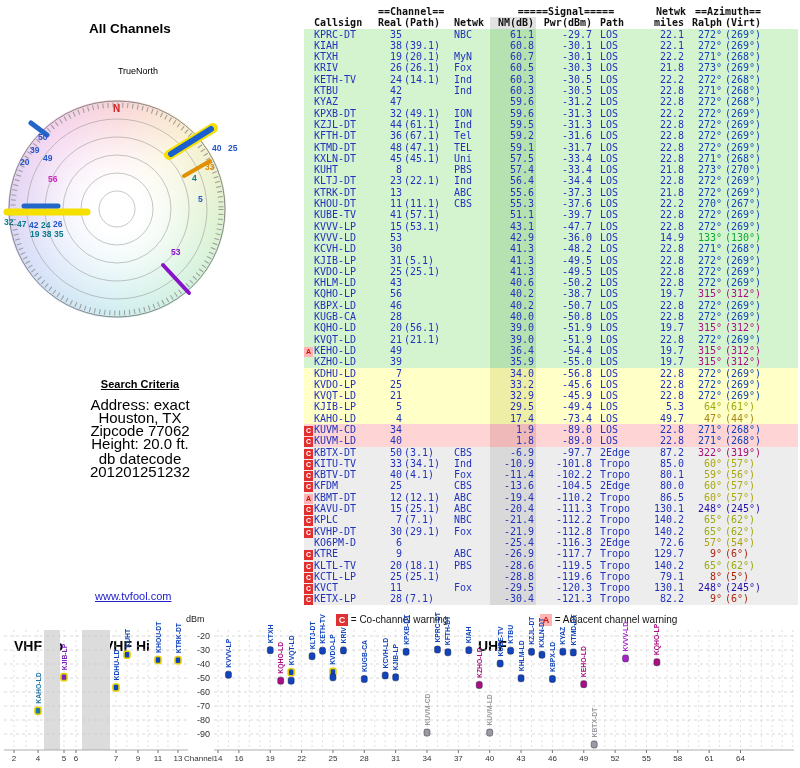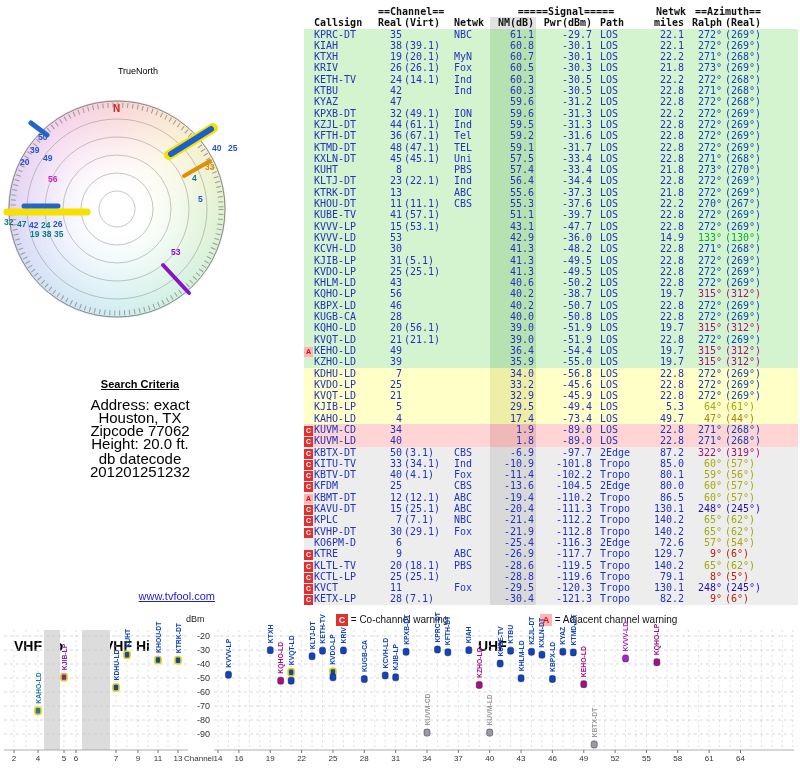--- a/index.html
+++ b/index.html
@@ -19,21 +19,21 @@
       #f7c6cb 0deg,#f8ecc0 45deg,#d4eec2 95deg,#c6eed6 140deg,#c2e8ee 185deg,
       #c9d6f6 235deg,#d9c9f2 275deg,#f1c6e9 320deg,#f7c6cb 360deg)}
   .radar-bg::after{content:"";position:absolute;inset:0;border-radius:50%;
     background:radial-gradient(circle,#fff 0%,#fff 16%,rgba(255,255,255,.78) 34%,rgba(255,255,255,0) 82%)}
   #radar-svg{position:absolute;left:0;top:0;width:296px;height:232px}
 
   #search-block{position:absolute;left:60px;top:378px;width:160px;text-align:center}
   .sc-h{font-size:11px;font-weight:bold;text-decoration:underline;margin-bottom:8px}
   .sc-l{font-size:15px;line-height:13px}
   .sc-dc{margin-top:2px}
-  #site-link{position:absolute;left:95px;top:590px;width:120px;text-align:right;
+  #site-link{position:absolute;left:95px;top:590px;width:120px;text-align:left;
     font-size:11px;color:#2222cc;text-decoration:underline;cursor:pointer}
 
   
   #tbl{position:absolute;left:300px;top:6px;width:498px;padding-left:4px}
   .tr{display:flex;height:11.3px;line-height:11.3px;white-space:pre;
       font-family:"DejaVu Sans Mono",monospace;font-size:10px;color:#2233bb}
   .th{color:#111;font-weight:bold;background:#fff}
   .g{background:#d4f4d0}.y{background:#ffffc8}.p{background:#ffd4d4}.w{background:#ededed}
   .g .c-nm{background:#b6e2b2}.y .c-nm{background:#eeeea6}
   .p .c-nm{background:#efb9b9}.w .c-nm{background:#d9d9d9}
@@ -60,20 +60,21 @@
   .dbm{position:absolute;left:186px;top:4px;font-size:9px;color:#222}
   .band{position:absolute;top:28px;font-size:14px;font-weight:bold}
   .b1{left:14px}.b2{left:104px}.b3{left:478px}
   .lg{position:absolute;top:4px;font-size:10px;color:#111}
   .lg1{left:336px}.lg2{left:540px}
 </style>
 </head>
 <body>
 
 <div id="title-block">
+  <div class="t2">All Channels</div>
 </div>
 <div id="true-north">TrueNorth</div>
 
 <div class="radar-wrap">
   <div class="radar-bg"></div>
   <svg id="radar-svg" viewBox="0 0 296 232">
       <circle cx="115" cy="113" r="18" fill="none" stroke="rgba(130,130,130,.45)" stroke-width="1"></circle>
       <circle cx="115" cy="113" r="36" fill="none" stroke="rgba(130,130,130,.45)" stroke-width="1"></circle>
       <circle cx="115" cy="113" r="54" fill="none" stroke="rgba(130,130,130,.45)" stroke-width="1"></circle>
       <circle cx="115" cy="113" r="72" fill="none" stroke="rgba(130,130,130,.45)" stroke-width="1"></circle>
@@ -129,28 +130,28 @@
     <span class="g1">==Channel==</span>
     <span class="gnet"></span>
     <span class="g2">=====Signal=====</span>
     <span class="g3">Netwk</span>
     <span class="g4">==Azimuth==</span>
   </div>
   <div class="tr th">
     <span class="c-warn"></span>
     <span class="c-cs">Callsign</span>
     <span class="c-real">Real</span>
-    <span class="c-virt">(Virt)</span>
+    <span class="c-virt">(Path)</span>
     <span class="c-net">Netwk</span>
     <span class="c-nm">NM(dB)</span>
     <span class="c-pwr">Pwr(dBm)</span>
     <span class="c-path">Path</span>
     <span class="c-mi">miles</span>
     <span class="c-true">Ralph</span>
-    <span class="c-magn">(Real)</span>
+    <span class="c-magn">(Virt)</span>
   </div>
   <div id="table-rows">
       <div class="tr g"><span class="c-warn"></span><span class="c-cs">KPRC-DT</span><span class="c-real">35</span><span class="c-virt"></span><span class="c-net">NBC</span><span class="c-nm">61.1</span><span class="c-pwr">-29.7</span><span class="c-path">LOS</span><span class="c-mi">22.1</span><span class="c-true" style="color: rgb(17, 68, 187);">272°</span><span class="c-magn" style="color: rgb(17, 68, 187);">(269°)</span></div>
       <div class="tr g"><span class="c-warn"></span><span class="c-cs">KIAH</span><span class="c-real">38</span><span class="c-virt">(39.1)</span><span class="c-net"></span><span class="c-nm">60.8</span><span class="c-pwr">-30.1</span><span class="c-path">LOS</span><span class="c-mi">22.1</span><span class="c-true" style="color: rgb(17, 68, 187);">272°</span><span class="c-magn" style="color: rgb(17, 68, 187);">(269°)</span></div>
       <div class="tr g"><span class="c-warn"></span><span class="c-cs">KTXH</span><span class="c-real">19</span><span class="c-virt">(20.1)</span><span class="c-net">MyN</span><span class="c-nm">60.7</span><span class="c-pwr">-30.1</span><span class="c-path">LOS</span><span class="c-mi">22.2</span><span class="c-true" style="color: rgb(17, 68, 187);">271°</span><span class="c-magn" style="color: rgb(17, 68, 187);">(268°)</span></div>
       <div class="tr g"><span class="c-warn"></span><span class="c-cs">KRIV</span><span class="c-real">26</span><span class="c-virt">(26.1)</span><span class="c-net">Fox</span><span class="c-nm">60.5</span><span class="c-pwr">-30.3</span><span class="c-path">LOS</span><span class="c-mi">21.8</span><span class="c-true" style="color: rgb(17, 68, 187);">273°</span><span class="c-magn" style="color: rgb(17, 68, 187);">(269°)</span></div>
       <div class="tr g"><span class="c-warn"></span><span class="c-cs">KETH-TV</span><span class="c-real">24</span><span class="c-virt">(14.1)</span><span class="c-net">Ind</span><span class="c-nm">60.3</span><span class="c-pwr">-30.5</span><span class="c-path">LOS</span><span class="c-mi">22.2</span><span class="c-true" style="color: rgb(17, 68, 187);">272°</span><span class="c-magn" style="color: rgb(17, 68, 187);">(268°)</span></div>
       <div class="tr g"><span class="c-warn"></span><span class="c-cs">KTBU</span><span class="c-real">42</span><span class="c-virt"></span><span class="c-net">Ind</span><span class="c-nm">60.3</span><span class="c-pwr">-30.5</span><span class="c-path">LOS</span><span class="c-mi">22.8</span><span class="c-true" style="color: rgb(17, 68, 187);">271°</span><span class="c-magn" style="color: rgb(17, 68, 187);">(268°)</span></div>
       <div class="tr g"><span class="c-warn"></span><span class="c-cs">KYAZ</span><span class="c-real">47</span><span class="c-virt"></span><span class="c-net"></span><span class="c-nm">59.6</span><span class="c-pwr">-31.2</span><span class="c-path">LOS</span><span class="c-mi">22.8</span><span class="c-true" style="color: rgb(17, 68, 187);">272°</span><span class="c-magn" style="color: rgb(17, 68, 187);">(268°)</span></div>
       <div class="tr g"><span class="c-warn"></span><span class="c-cs">KPXB-DT</span><span class="c-real">32</span><span class="c-virt">(49.1)</span><span class="c-net">ION</span><span class="c-nm">59.6</span><span class="c-pwr">-31.3</span><span class="c-path">LOS</span><span class="c-mi">22.2</span><span class="c-true" style="color: rgb(17, 68, 187);">272°</span><span class="c-magn" style="color: rgb(17, 68, 187);">(269°)</span></div>

